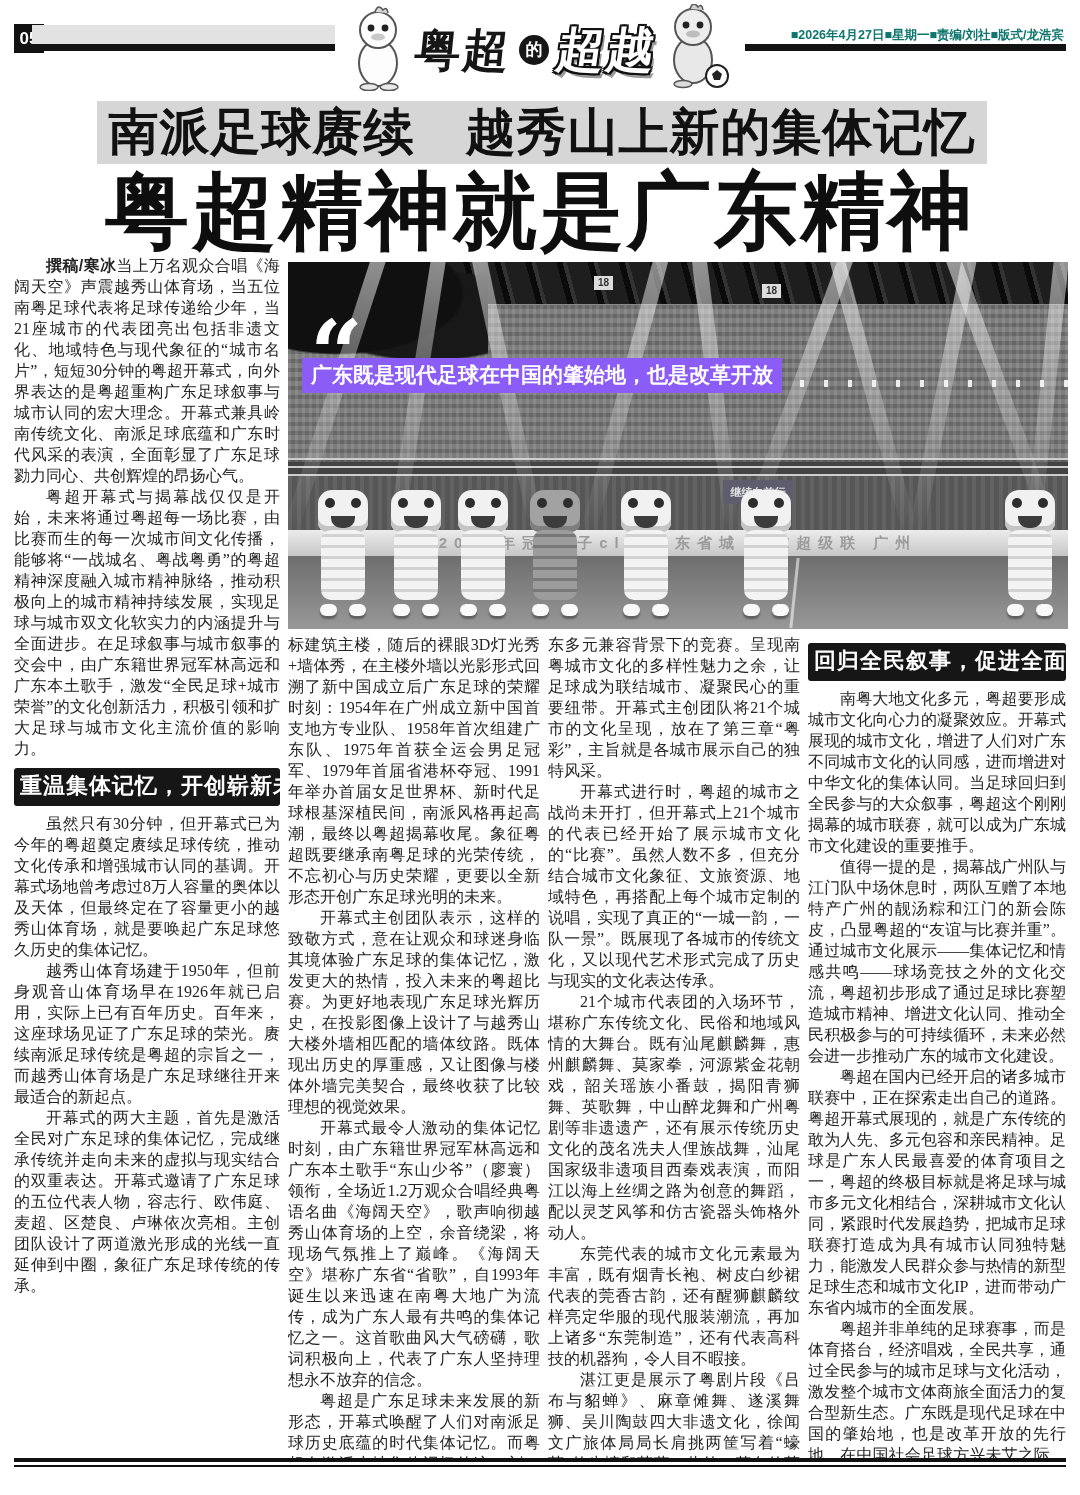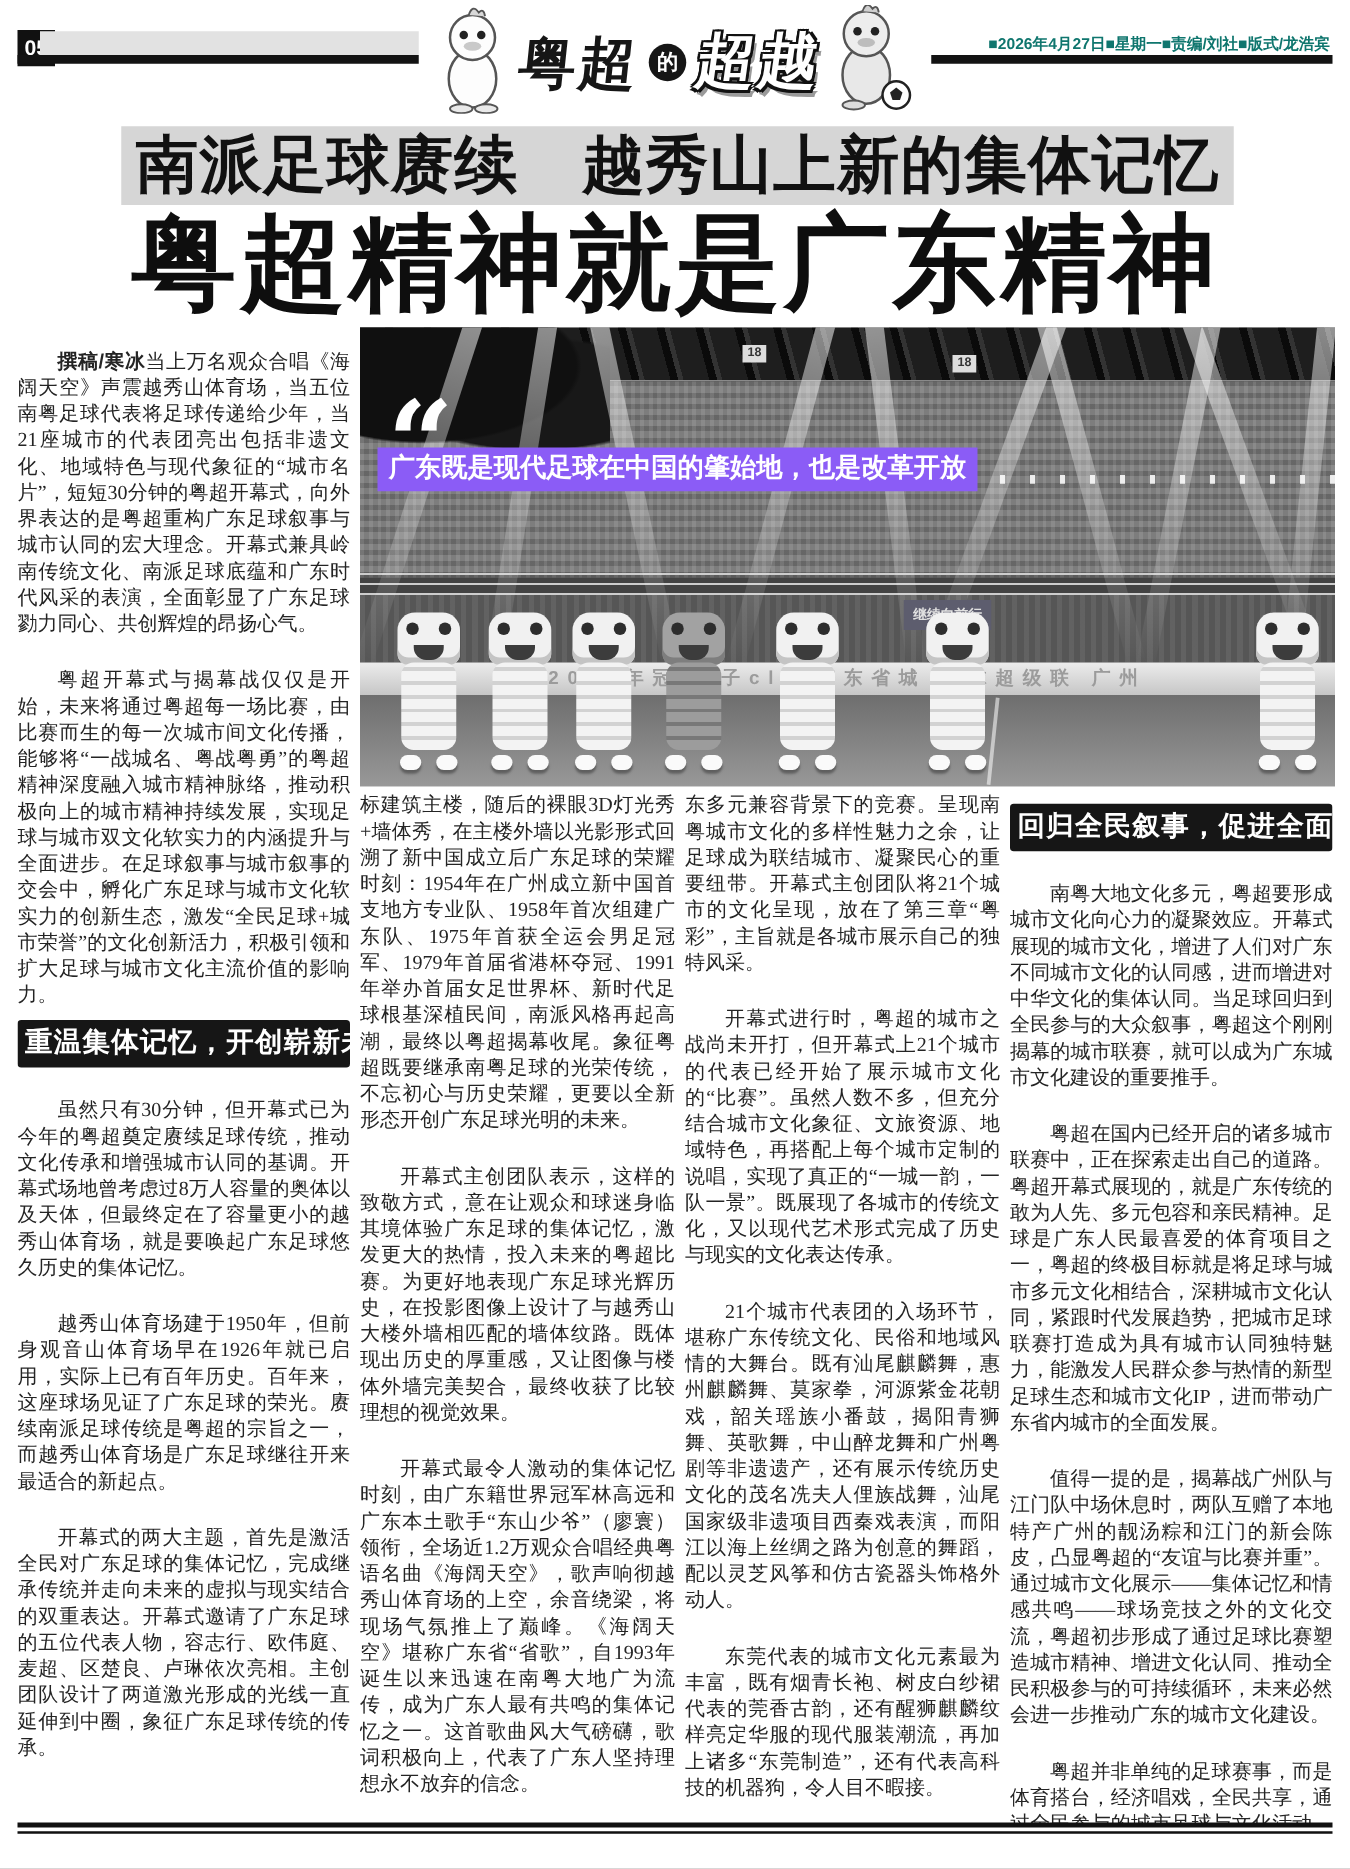--- a/index.html
+++ b/index.html
@@ -85,21 +85,21 @@
   .qline{display:inline-block;background:#8b5cf6;color:#fff;margin:4px 0 0 8px;padding:5px 9px 6px;
          font:bold 21px/24px "Liberation Sans","DejaVu Sans",sans-serif;letter-spacing:0px;white-space:nowrap;}
 
   
   .col{position:absolute;overflow:hidden;}
   .col1{left:14px;top:255px;width:266px;height:1206px;}
   .col2{left:288px;top:634px;width:252px;height:827px;}
   .col3{left:548px;top:634px;width:252px;height:827px;}
   .col4{left:808px;top:634px;width:258px;height:827px;}
   .body{margin:0;font-size:16px;line-height:21px;text-align:justify;color:#242424;}
-  .ind{text-indent:2em;margin-top:24px;}
+  .ind{text-indent:2em;}
   .byline{font-family:"Liberation Sans","DejaVu Sans",sans-serif;font-weight:bold;}
   .sec{background:#161616;color:#fff;border-radius:3px;margin:9px 0 7px;padding:5px 6px 7px;
        font:bold 22px/26px "Liberation Sans","DejaVu Sans",sans-serif;text-align:center;letter-spacing:1px;white-space:nowrap;overflow:hidden;}
 
   .bottom-rule{position:absolute;left:14px;right:14px;top:1458px;height:3px;
                border-top:4px solid #111;border-bottom:2px solid #111;}
 </style>
 </head>
 <body>
 
@@ -244,21 +244,21 @@
 
     <div class="pquote">
       <span class="qmark">“</span>
       <span class="qline">广东既是现代足球在中国的肇始地，也是改革开放</span><br>
       <br>
     </div>
   </div>
 
   <div class="col col1">
     <p class="body ind"><span class="byline">撰稿/寒冰</span><span>当上万名观众合唱《海阔天空》声震越秀山体育场，当五位南粤足球代表将足球传递给少年，当21座城市的代表团亮出包括非遗文化、地域特色与现代象征的“城市名片”，短短30分钟的粤超开幕式，向外界表达的是粤超重构广东足球叙事与城市认同的宏大理念。开幕式兼具岭南传统文化、南派足球底蕴和广东时代风采的表演，全面彰显了广东足球勠力同心、共创辉煌的昂扬心气。</span></p>
-    <p class="body ind">粤超开幕式与揭幕战仅仅是开始，未来将通过粤超每一场比赛，由比赛而生的每一次城市间文化传播，能够将“一战城名、粤战粤勇”的粤超精神深度融入城市精神脉络，推动积极向上的城市精神持续发展，实现足球与城市双文化软实力的内涵提升与全面进步。在足球叙事与城市叙事的交会中，孵化广东足球与城市文化软实力的创新生态，激发“全民足球+城市荣誉”的文化创新活力，积极引领和扩大足球与城市文化主流价值的影响力。</p>
+    <p class="body ind">粤超开幕式与揭幕战仅仅是开始，未来将通过粤超每一场比赛，由比赛而生的每一次城市间文化传播，能够将“一战城名、粤战粤勇”的粤超精神深度融入城市精神脉络，推动积极向上的城市精神持续发展，实现足球与城市双文化软实力的内涵提升与全面进步。在足球叙事与城市叙事的交会中，由广东籍世界冠军林高远和广东本土歌手，激发“全民足球+城市荣誉”的文化创新活力，积极引领和扩大足球与城市文化主流价值的影响力。</p>
     <div class="sec">重温集体记忆，开创崭新未来</div>
     <p class="body ind">虽然只有30分钟，但开幕式已为今年的粤超奠定赓续足球传统，推动文化传承和增强城市认同的基调。开幕式场地曾考虑过8万人容量的奥体以及天体，但最终定在了容量更小的越秀山体育场，就是要唤起广东足球悠久历史的集体记忆。</p>
     <p class="body ind">越秀山体育场建于1950年，但前身观音山体育场早在1926年就已启用，实际上已有百年历史。百年来，这座球场见证了广东足球的荣光。赓续南派足球传统是粤超的宗旨之一，而越秀山体育场是广东足球继往开来最适合的新起点。</p>
     <p class="body ind">开幕式的两大主题，首先是激活全民对广东足球的集体记忆，完成继承传统并走向未来的虚拟与现实结合的双重表达。开幕式邀请了广东足球的五位代表人物，容志行、欧伟庭、麦超、区楚良、卢琳依次亮相。主创团队设计了两道激光形成的光线一直延伸到中圈，象征广东足球传统的传承。</p>
 
   </div>
 
   <div class="col col2">
     <p class="body">标建筑主楼，随后的裸眼3D灯光秀+墙体秀，在主楼外墙以光影形式回溯了新中国成立后广东足球的荣耀时刻：1954年在广州成立新中国首支地方专业队、1958年首次组建广东队、1975年首获全运会男足冠军、1979年首届省港杯夺冠、1991年举办首届女足世界杯、新时代足球根基深植民间，南派风格再起高潮，最终以粤超揭幕收尾。象征粤超既要继承南粤足球的光荣传统，不忘初心与历史荣耀，更要以全新形态开创广东足球光明的未来。</p>
     <p class="body ind">开幕式主创团队表示，这样的致敬方式，意在让观众和球迷身临其境体验广东足球的集体记忆，激发更大的热情，投入未来的粤超比赛。为更好地表现广东足球光辉历史，在投影图像上设计了与越秀山大楼外墙相匹配的墙体纹路。既体现出历史的厚重感，又让图像与楼体外墙完美契合，最终收获了比较理想的视觉效果。</p>
@@ -272,19 +272,19 @@
     <p class="body ind">开幕式进行时，粤超的城市之战尚未开打，但开幕式上21个城市的代表已经开始了展示城市文化的“比赛”。虽然人数不多，但充分结合城市文化象征、文旅资源、地域特色，再搭配上每个城市定制的说唱，实现了真正的“一城一韵，一队一景”。既展现了各城市的传统文化，又以现代艺术形式完成了历史与现实的文化表达传承。</p>
     <p class="body ind">21个城市代表团的入场环节，堪称广东传统文化、民俗和地域风情的大舞台。既有汕尾麒麟舞，惠州麒麟舞、莫家拳，河源紫金花朝戏，韶关瑶族小番鼓，揭阳青狮舞、英歌舞，中山醉龙舞和广州粤剧等非遗遗产，还有展示传统历史文化的茂名冼夫人俚族战舞，汕尾国家级非遗项目西秦戏表演，而阳江以海上丝绸之路为创意的舞蹈，配以灵芝风筝和仿古瓷器头饰格外动人。</p>
     <p class="body ind">东莞代表的城市文化元素最为丰富，既有烟青长袍、树皮白纱裙代表的莞香古韵，还有醒狮麒麟纹样亮定华服的现代服装潮流，再加上诸多“东莞制造”，还有代表高科技的机器狗，令人目不暇接。</p>
     <p class="body ind">湛江更是展示了粤剧片段《吕布与貂蝉》、麻章傩舞、遂溪舞狮、吴川陶鼓四大非遗文化，徐闻文广旅体局局长肩挑两筐写着“蠔菠”的生蠔和菠萝，此外，茂名的荔枝、肇庆的荷花、梅州的金柚也都以不同的方式展示了各自的地域风情。</p>
 
   </div>
 
   <div class="col col4">
     <div class="sec">回归全民叙事，促进全面发展</div>
     <p class="body ind">南粤大地文化多元，粤超要形成城市文化向心力的凝聚效应。开幕式展现的城市文化，增进了人们对广东不同城市文化的认同感，进而增进对中华文化的集体认同。当足球回归到全民参与的大众叙事，粤超这个刚刚揭幕的城市联赛，就可以成为广东城市文化建设的重要推手。</p>
+    <p class="body ind">值得一提的是，揭幕战广州队与江门队中场休息时，两队互赠了本地特产广州的靓汤粽和江门的新会陈皮，凸显粤超的“友谊与比赛并重”。通过城市文化展示——集体记忆和情感共鸣——球场竞技之外的文化交流，粤超初步形成了通过足球比赛塑造城市精神、增进文化认同、推动全民积极参与的可持续循环，未来必然会进一步推动广东的城市文化建设。</p>
     <p class="body ind">粤超在国内已经开启的诸多城市联赛中，正在探索走出自己的道路。粤超开幕式展现的，就是广东传统的敢为人先、多元包容和亲民精神。足球是广东人民最喜爱的体育项目之一，粤超的终极目标就是将足球与城市多元文化相结合，深耕城市文化认同，紧跟时代发展趋势，把城市足球联赛打造成为具有城市认同独特魅力，能激发人民群众参与热情的新型足球生态和城市文化IP，进而带动广东省内城市的全面发展。</p>
-    <p class="body ind">值得一提的是，揭幕战广州队与江门队中场休息时，两队互赠了本地特产广州的靓汤粽和江门的新会陈皮，凸显粤超的“友谊与比赛并重”。通过城市文化展示——集体记忆和情感共鸣——球场竞技之外的文化交流，粤超初步形成了通过足球比赛塑造城市精神、增进文化认同、推动全民积极参与的可持续循环，未来必然会进一步推动广东的城市文化建设。</p>
     <p class="body ind">粤超并非单纯的足球赛事，而是体育搭台，经济唱戏，全民共享，通过全民参与的城市足球与文化活动，激发整个城市文体商旅全面活力的复合型新生态。广东既是现代足球在中国的肇始地，也是改革开放的先行地。在中国社会足球方兴未艾之际，今年的粤超已经拉开帷幕，未来将以更符合大众需求、更契合群众需要的方式进行不断的探索，进一步践行人民城市理念、推进城市文化建设，为推进中国式现代化孵化新的复合型文化生态，注入新的动能。</p>
   </div>
 
   <div class="bottom-rule"></div>
 </div>
 
 </body></html>

